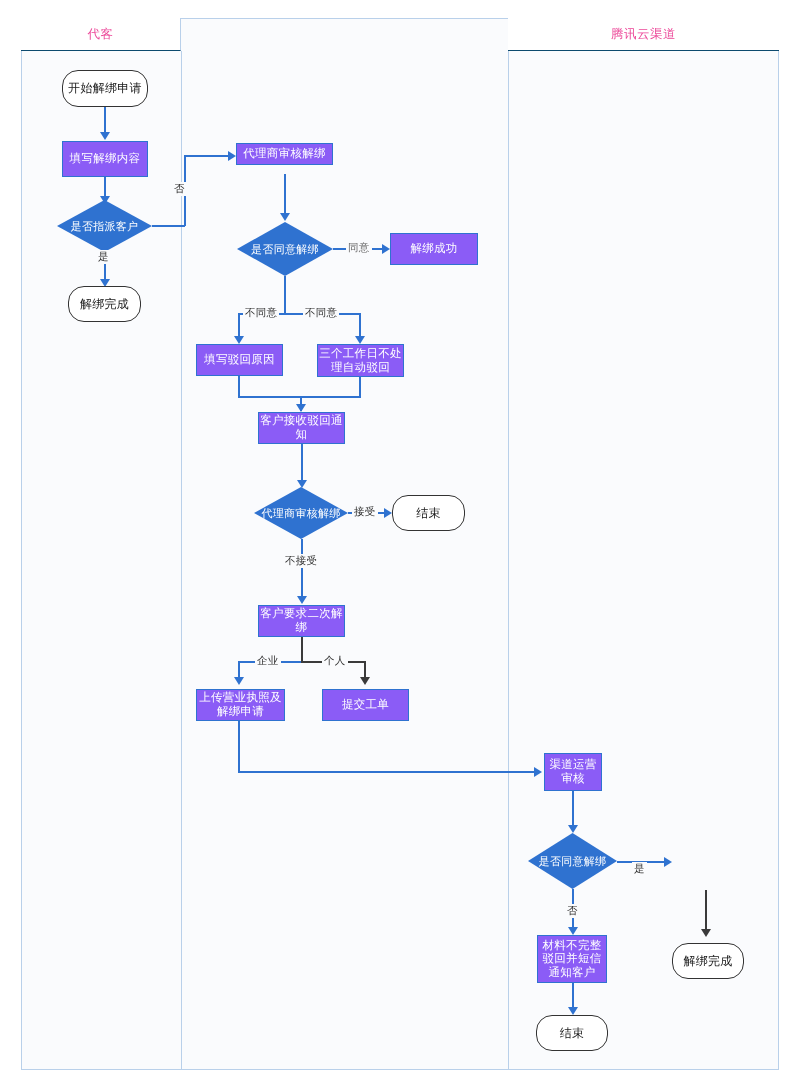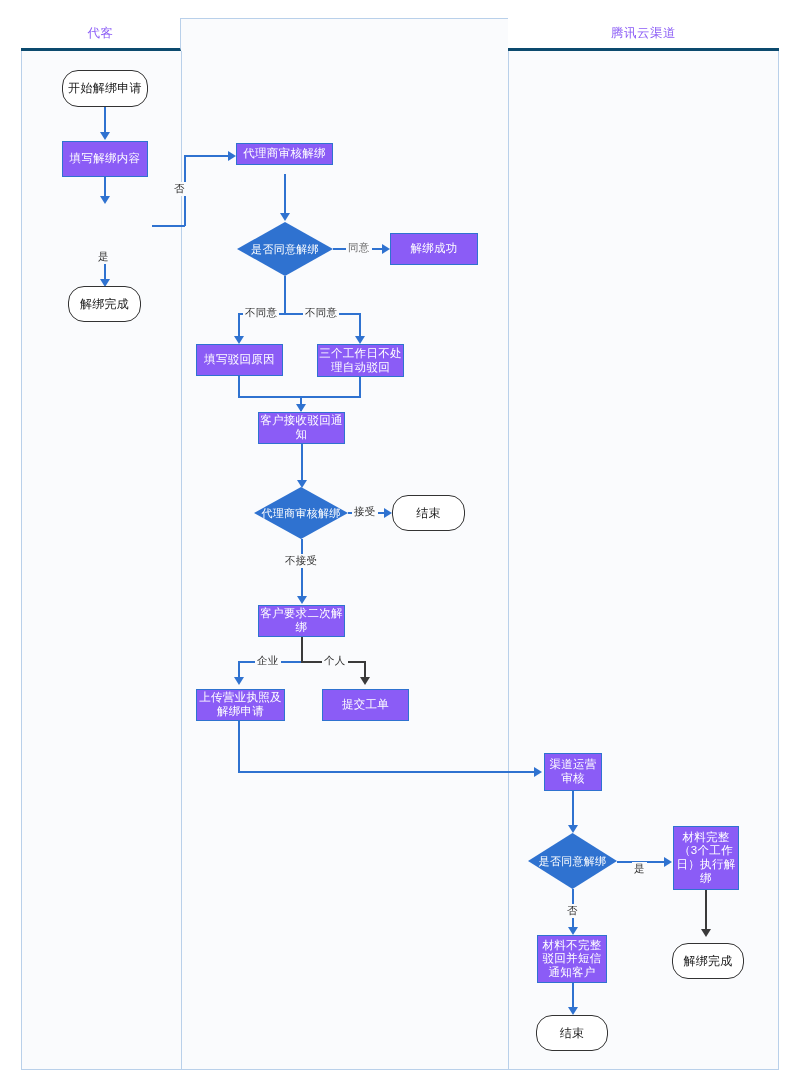--- a/index.html
+++ b/index.html
@@ -24,23 +24,23 @@
     background: #fafbfd;
     border: 1px solid #b9d0ea;
     box-sizing: border-box;
   }
   .lane-header {
     position: absolute;
     top: 18px;
     height: 33px;
     box-sizing: border-box;
     border-right: 1px solid #b9d0ea;
-    border-bottom: 3px solid #0c4a6e;
+    border-bottom: 1px solid #0c4a6e;
     background: #ffffff;
-    color: #8b5cf6;
+    color: #ec4899;
     font-size: 12.5px;
     display: flex;
     align-items: center;
     justify-content: center;
     letter-spacing: 0.5px;
   }
   .lane-header.last { border-right: none; }
   .lane-divider {
     position: absolute;
     width: 1px;
@@ -151,20 +151,24 @@
   <div class="ln v" style="left:104px;top:107px;height:27px;"></div>
   <div class="arrow down" style="left:100px;top:132px;"></div>
 
   <div class="node proc" style="left:62px;top:141px;width:86px;height:36px;">
     <span>填写解绑内容</span>
   </div>
 
   <div class="ln v" style="left:104px;top:177px;height:24px;"></div>
   <div class="arrow down" style="left:100px;top:196px;"></div>
 
+  <div class="node dec-wrap" style="left:57px;top:200px;width:95px;height:52px;">
+    <div class="diamond-shape"></div>
+    <span class="dec-label">是否指派客户</span>
+  </div>
 
   <div class="ln h" style="left:152px;top:225px;width:33px;"></div>
   <div class="ln v" style="left:184px;top:155px;height:71px;"></div>
   <div class="ln h" style="left:184px;top:155px;width:46px;"></div>
   <div class="arrow right" style="left:228px;top:151px;"></div>
   <div class="edge-label" style="left:172px;top:182px;">否</div>
 
   <div class="ln v" style="left:104px;top:252px;height:31px;"></div>
   <div class="arrow down" style="left:100px;top:279px;"></div>
   <div class="edge-label" style="left:96px;top:250px;">是</div>
@@ -275,23 +279,20 @@
 
   <div class="node dec-wrap" style="left:528px;top:833px;width:89px;height:56px;">
     <div class="diamond-shape"></div>
     <span class="dec-label">是否同意解绑</span>
   </div>
 
   <div class="ln h" style="left:617px;top:861px;width:52px;"></div>
   <div class="arrow right" style="left:664px;top:857px;"></div>
   <div class="edge-label" style="left:632px;top:862px;">是</div>
 
-  <div class="node proc" style="left:673px;top:826px;width:66px;height:64px;">
-    <span>材料完整（3个工作日）执行解绑</span>
-  </div>
 
   <div class="ln v dark" style="left:705px;top:890px;height:45px;"></div>
   <div class="arrow down dark" style="left:701px;top:929px;"></div>
 
   <div class="node term" style="left:672px;top:943px;width:72px;height:36px;">
     <span>解绑完成</span>
   </div>
 
   <div class="ln v" style="left:572px;top:889px;height:44px;"></div>
   <div class="arrow down" style="left:568px;top:927px;"></div>

